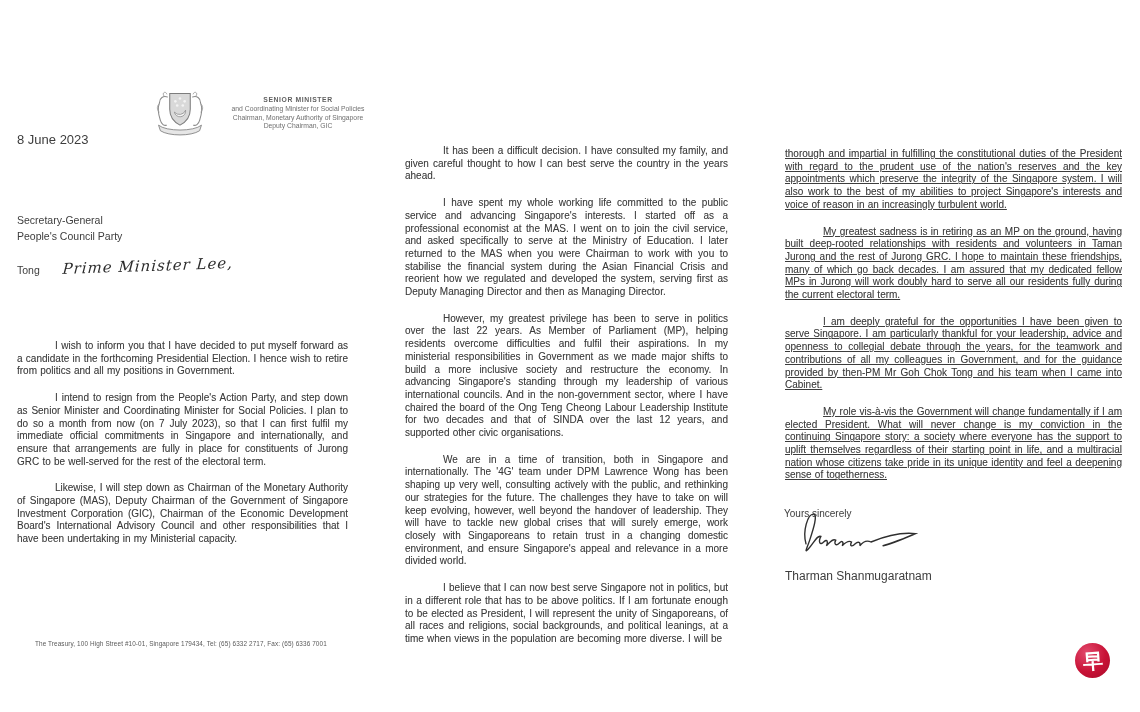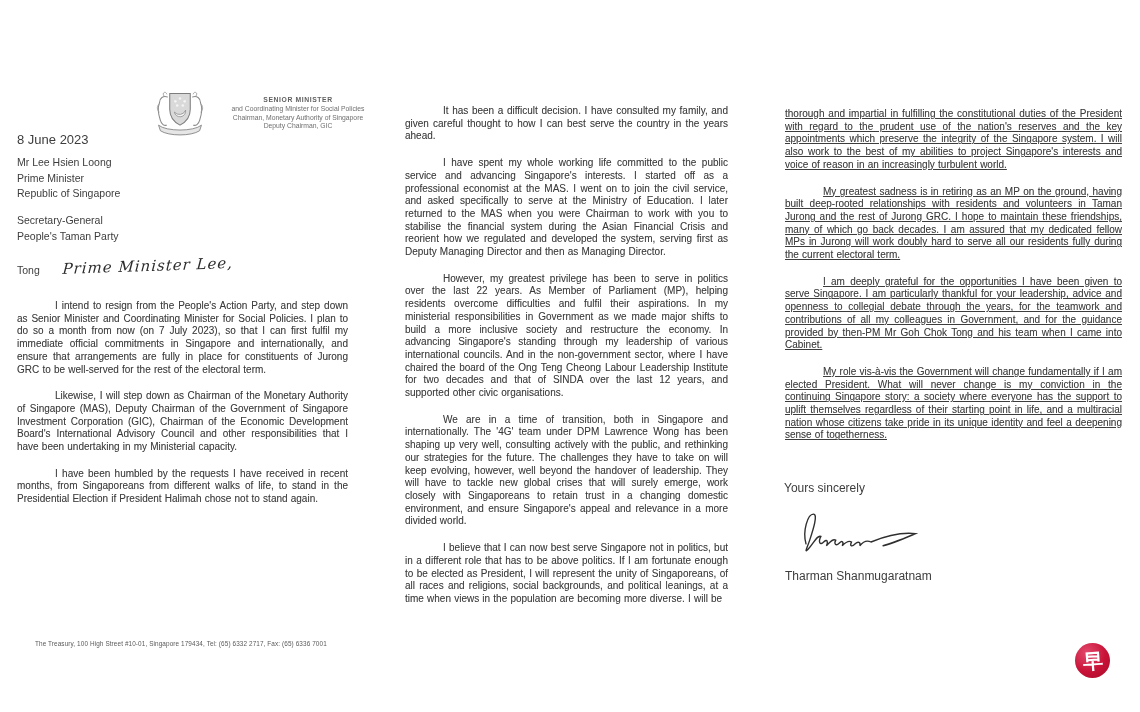--- a/index.html
+++ b/index.html
@@ -14,36 +14,36 @@
     font-size:6.8px;line-height:8.8px;color:#6f6f6f;
   }
   .letterhead .lh1{font-weight:700;letter-spacing:.6px;color:#606060;}
   
   .para{
     margin:0 0 14px 0;text-align:justify;font-size:10px;line-height:12.7px;
     text-indent:38px;color:#3d3d3d;text-shadow:0 0 .4px rgba(70,70,70,.35);
     word-spacing:.4px;
   }
   .para.no-indent{text-indent:0;}
-  .col{position:absolute;}
+  .col{position:absolute;margin-top:40px;}
   .col1{left:17px;top:300px;width:331px;}
   .col2{left:405px;top:105px;width:323px;}
   .col3{left:785px;top:108px;width:337px;text-decoration:underline;}
   
   .date{position:absolute;left:17px;top:132px;font-size:13px;color:#3d3d3d;}
   .recipient{position:absolute;left:17px;top:155px;font-size:10.5px;line-height:15.6px;}
   .recipient-title{position:absolute;left:17px;top:213px;font-size:10.5px;line-height:15.6px;}
   .salutation{position:absolute;left:17px;top:260px;font-size:10.5px;height:26px;}
   .salutation .hand{
     display:inline-block;margin-left:22px;font-family:"DejaVu Serif",serif;
     font-style:italic;font-size:15px;letter-spacing:1px;color:#2c2c2c;
     transform:rotate(-2deg) skewX(-6deg);transform-origin:left bottom;
   }
   
-  .closing{position:absolute;left:784px;top:481px;font-size:12px;}
+  .closing{position:absolute;left:784px;top:508px;font-size:10px;}
   .signature{position:absolute;left:793px;top:503px;width:130px;height:52px;}
   .signatory{position:absolute;left:785px;top:569px;font-size:12px;}
   
   .footer{
     position:absolute;left:35px;top:640px;width:310px;font-size:6.4px;
     letter-spacing:.1px;color:#5a5a5a;
   }
   
   .zb-logo{
     position:absolute;left:1075px;top:643px;width:35px;height:35px;border-radius:50%;
@@ -87,39 +87,34 @@
 
   <div class="letterhead">
     <div class="lh1">SENIOR MINISTER</div>
     <div>and Coordinating Minister for Social Policies</div>
     <div>Chairman, Monetary Authority of Singapore</div>
     <div>Deputy Chairman, GIC</div>
   </div>
 
   <div class="date">8 June 2023</div>
 
-  <div class="recipient">
-    <div>Mr Lee Hsien Loong</div>
-    <div>Prime Minister</div>
-    <div>Republic of Singapore</div>
-  </div>
 
   <div class="recipient-title">
     <div>Secretary-General</div>
-    <div>People's Taman Party</div>
+    <div>People's Council Party</div>
   </div>
 
   <div class="salutation">
     <span>Tong</span><span class="hand">Prime Minister Lee,</span>
   </div>
 
   <div class="col col1">
+    <p class="para">I wish to inform you that I have decided to put myself forward as a candidate in the forthcoming Presidential Election.  I hence wish to retire from politics and all my positions in Government.</p>
     <p class="para">I intend to resign from the People's Action Party, and step down as Senior Minister and Coordinating Minister for Social Policies.  I plan to do so a month from now (on 7 July 2023), so that I can first fulfil my immediate official commitments in Singapore and internationally, and ensure that arrangements are fully in place for constituents of Jurong GRC to be well-served for the rest of the electoral term.</p>
     <p class="para">Likewise, I will step down as Chairman of the Monetary Authority of Singapore (MAS), Deputy Chairman of the Government of Singapore Investment Corporation (GIC), Chairman of the Economic Development Board's International Advisory Council and other responsibilities that I have been undertaking in my Ministerial capacity.</p>
-    <p class="para">I have been humbled by the requests I have received in recent months, from Singaporeans from different walks of life, to stand in the Presidential Election if President Halimah chose not to stand again.</p>
   </div>
 
   <div class="col col2">
     <p class="para">It has been a difficult decision.  I have consulted my family, and given careful thought to how I can best serve the country in the years ahead.</p>
     <p class="para">I have spent my whole working life committed to the public service and advancing Singapore's interests.  I started off as a professional economist at the MAS.  I went on to join the civil service, and asked specifically to serve at the Ministry of Education.  I later returned to the MAS when you were Chairman to work with you to stabilise the financial system during the Asian Financial Crisis and reorient how we regulated and developed the system, serving first as Deputy Managing Director and then as Managing Director.</p>
     <p class="para">However, my greatest privilege has been to serve in politics over the last 22 years.  As Member of Parliament (MP), helping residents overcome difficulties and fulfil their aspirations. In my ministerial responsibilities in Government as we made major shifts to build a more inclusive society and restructure the economy.  In advancing Singapore's standing through my leadership of various international councils.  And in the non-government sector, where I have chaired the board of the Ong Teng Cheong Labour Leadership Institute for two decades and that of SINDA over the last 12 years, and supported other civic organisations.</p>
     <p class="para">We are in a time of transition, both in Singapore and internationally.  The '4G' team under DPM Lawrence Wong has been shaping up very well, consulting actively with the public, and rethinking our strategies for the future. The challenges they have to take on will keep evolving, however, well beyond the handover of leadership.  They will have to tackle new global crises that will surely emerge, work closely with Singaporeans to retain trust in a changing domestic environment, and ensure Singapore's appeal and relevance in a more divided world.</p>
     <p class="para">I believe that I can now best serve Singapore not in politics, but in a different role that has to be above politics.  If I am fortunate enough to be elected as President, I will represent the unity of Singaporeans, of all races and religions, social backgrounds, and political leanings, at a time when views in the population are becoming more diverse.  I will be</p>
   </div>
 

